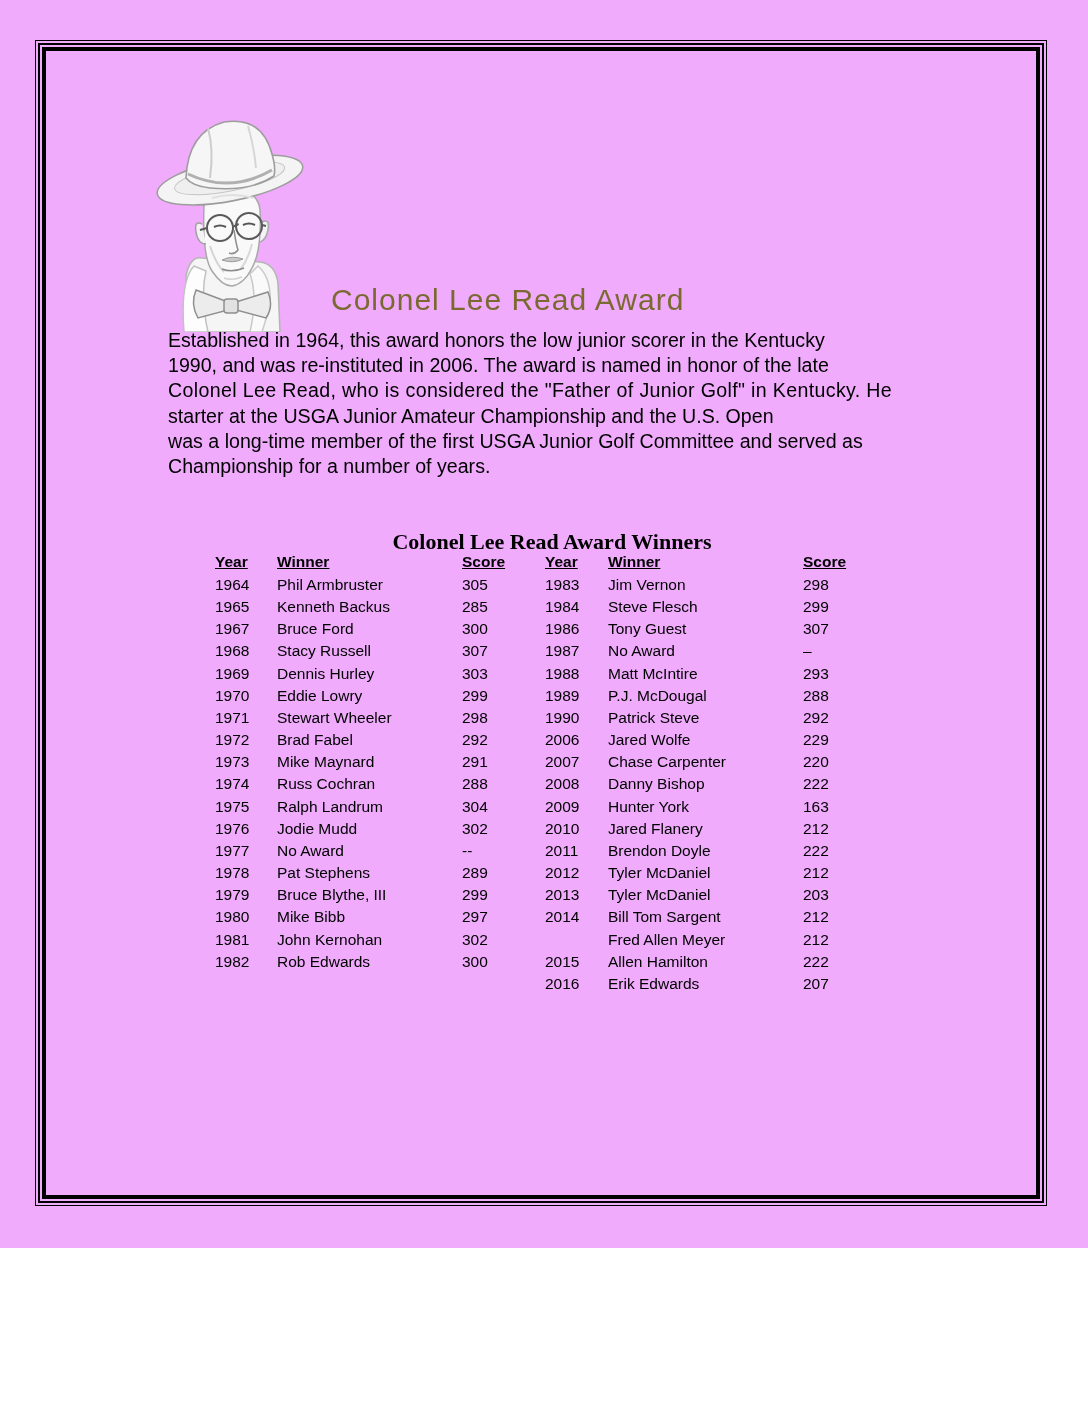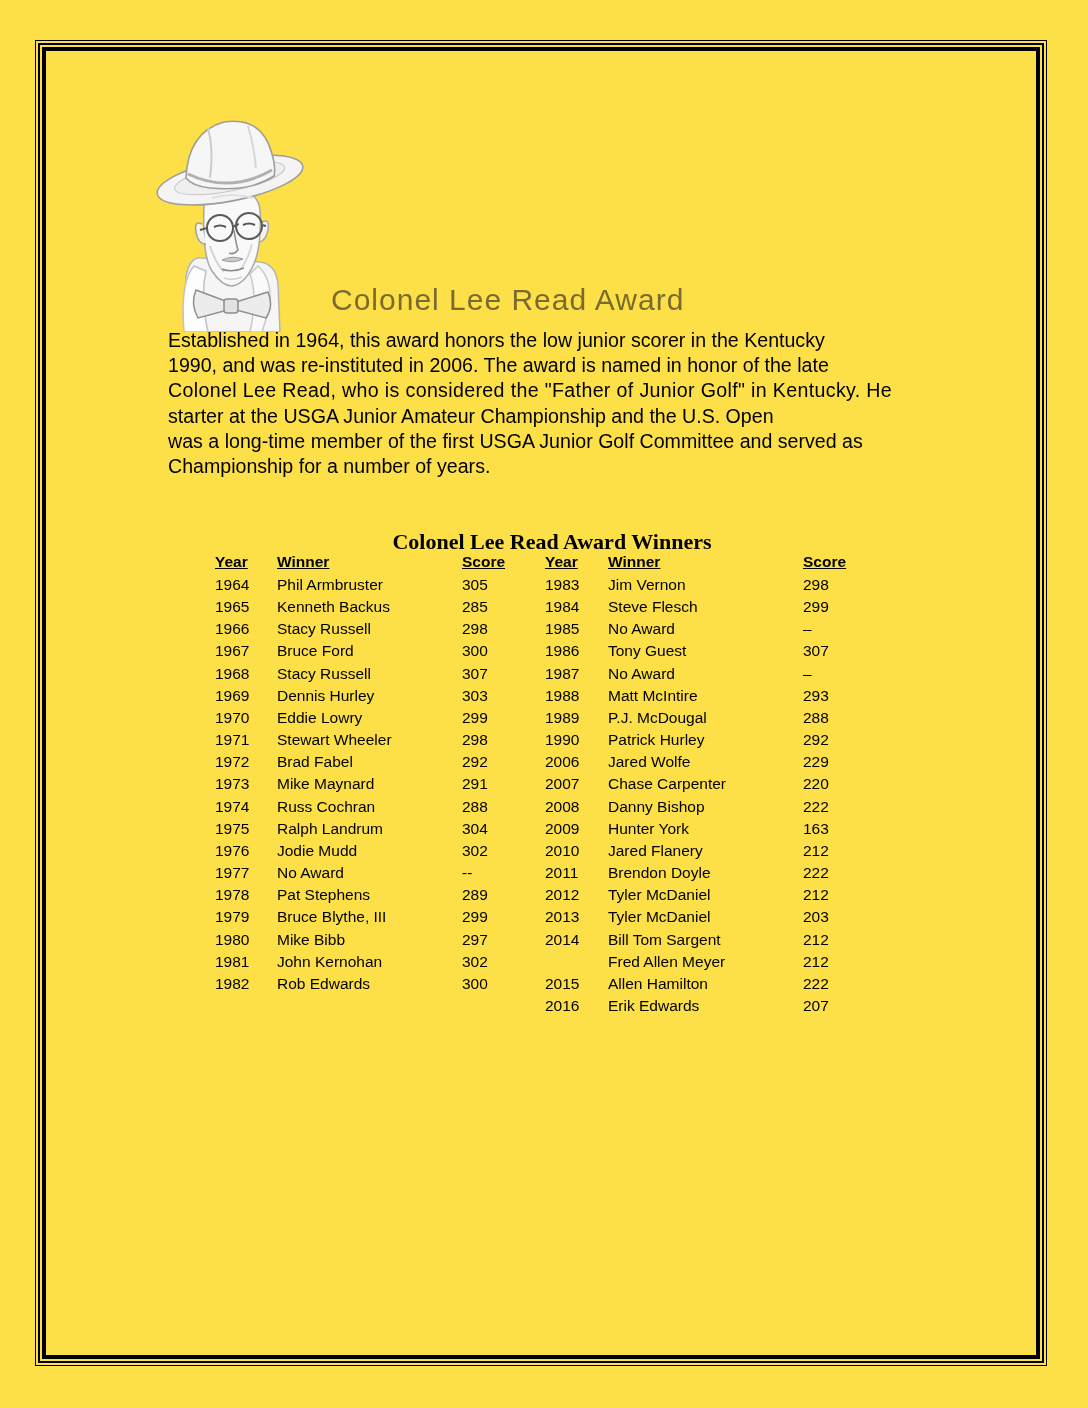--- a/index.html
+++ b/index.html
@@ -1,19 +1,19 @@
 <!DOCTYPE html>
 <html><head>
 <meta charset="utf-8">
 <style>
   html, body { margin:0; padding:0; background:#ffffff; }
   .page {
     position:relative;
-    width:1088px; height:1408px;
-    background:#fde047;
+    width:1088px; height:1248px;
+    background:#f0abfc;
     font-family:"Liberation Sans", sans-serif;
     color:#000000;
     overflow:hidden;
   }
   
   .frame-outer { position:absolute; top:40px; right:41px; bottom:42px; left:35px; border:1px solid #000; }
   .frame-mid   { position:absolute; top:2px; right:2px; bottom:2px; left:2px; border:2px solid #000; }
   .frame-inner { position:absolute; top:2px; right:2px; bottom:2px; left:2px; border:4px solid #000; }
 
   .portrait { position:absolute; left:150px; top:106px; width:162px; height:226px; }
@@ -150,28 +150,20 @@
         </tr>
         <tr>
           <td>1965</td>
           <td>Kenneth Backus</td>
           <td>285</td>
           <td>1984</td>
           <td>Steve Flesch</td>
           <td>299</td>
         </tr>
         <tr>
-          <td>1966</td>
-          <td>Stacy Russell</td>
-          <td>298</td>
-          <td>1985</td>
-          <td>No Award</td>
-          <td>–</td>
-        </tr>
-        <tr>
           <td>1967</td>
           <td>Bruce Ford</td>
           <td>300</td>
           <td>1986</td>
           <td>Tony Guest</td>
           <td>307</td>
         </tr>
         <tr>
           <td>1968</td>
           <td>Stacy Russell</td>
@@ -194,21 +186,21 @@
           <td>299</td>
           <td>1989</td>
           <td>P.J. McDougal</td>
           <td>288</td>
         </tr>
         <tr>
           <td>1971</td>
           <td>Stewart Wheeler</td>
           <td>298</td>
           <td>1990</td>
-          <td>Patrick Hurley</td>
+          <td>Patrick Steve</td>
           <td>292</td>
         </tr>
         <tr>
           <td>1972</td>
           <td>Brad Fabel</td>
           <td>292</td>
           <td>2006</td>
           <td>Jared Wolfe</td>
           <td>229</td>
         </tr>

